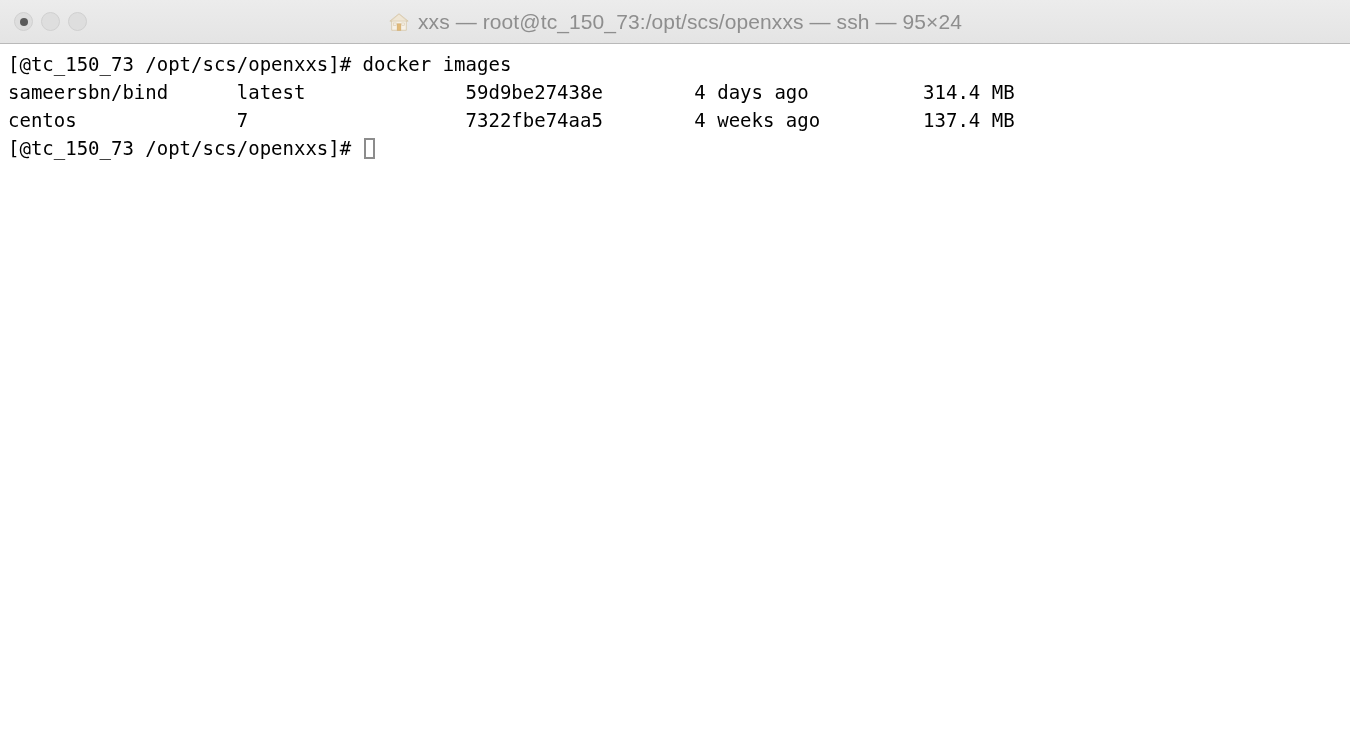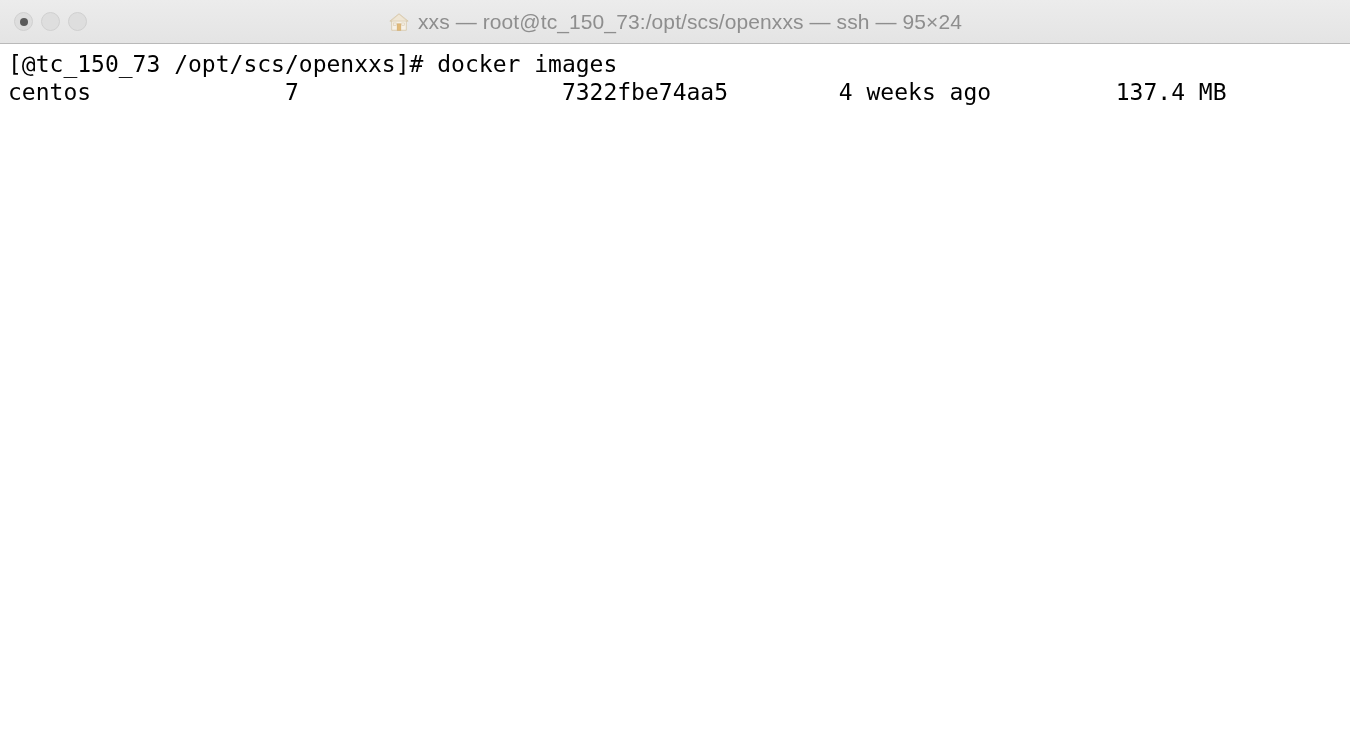--- a/index.html
+++ b/index.html
@@ -85,21 +85,21 @@
   
   .terminal {
     flex: 1 1 auto;
     background: #ffffff;
     padding: 6px 0 0 8px;
     box-sizing: border-box;
     overflow: hidden;
   }
   .term-line {
     font-family: "DejaVu Sans Mono", monospace;
-    font-size: 23px;
+    font-size: 19px;
     line-height: 28px;
     height: 28px;
     color: #000000;
     white-space: pre;
     letter-spacing: 0px;
   }
   .cursor {
     display: inline-block;
     width: 11px;
     height: 21px;
@@ -136,18 +136,20 @@
         </svg>
       </span>
       <span class="title-text">xxs — root@tc_150_73:/opt/scs/openxxs — ssh — 95×24</span>
     </div>
 
   </div>
 
   <div class="terminal">
 
     <div class="term-line">[@tc_150_73 /opt/scs/openxxs]# docker images</div>
+    <div class="term-line">sameersbn/bind      latest              59d9be27438e        4 days ago          314.4 MB</div>
     <div class="term-line">centos              7                   7322fbe74aa5        4 weeks ago         137.4 MB</div>
 
+    <div class="term-line"><span>[@tc_150_73 /opt/scs/openxxs]# </span><span class="cursor"></span></div>
 
   </div>
 
 </div>
 
 </body></html>

